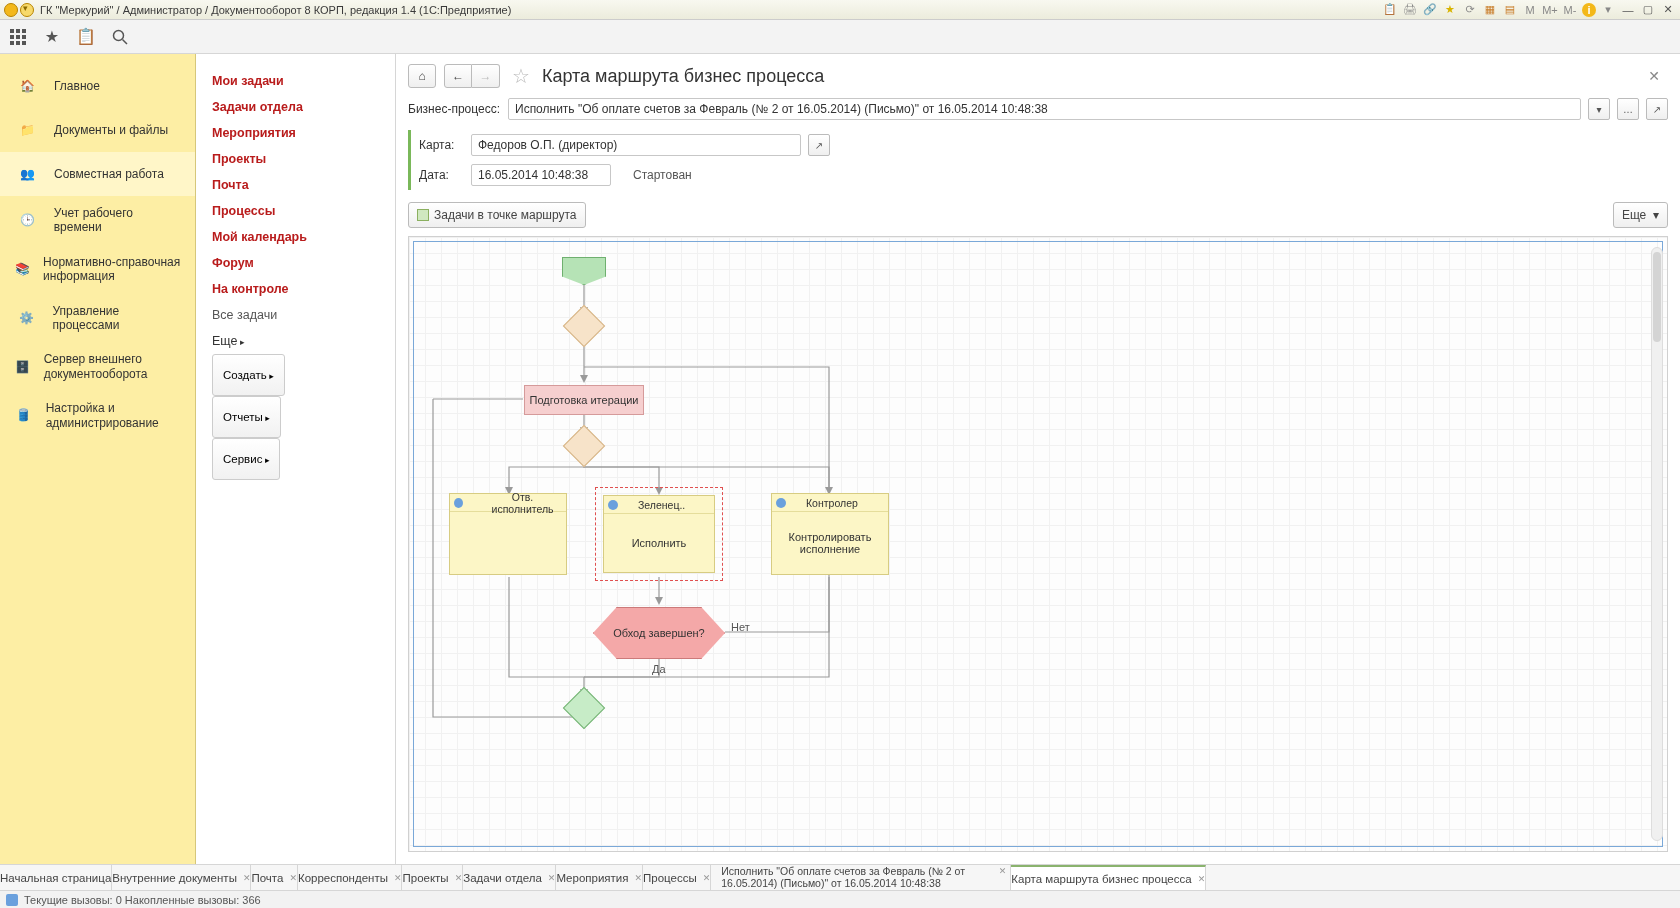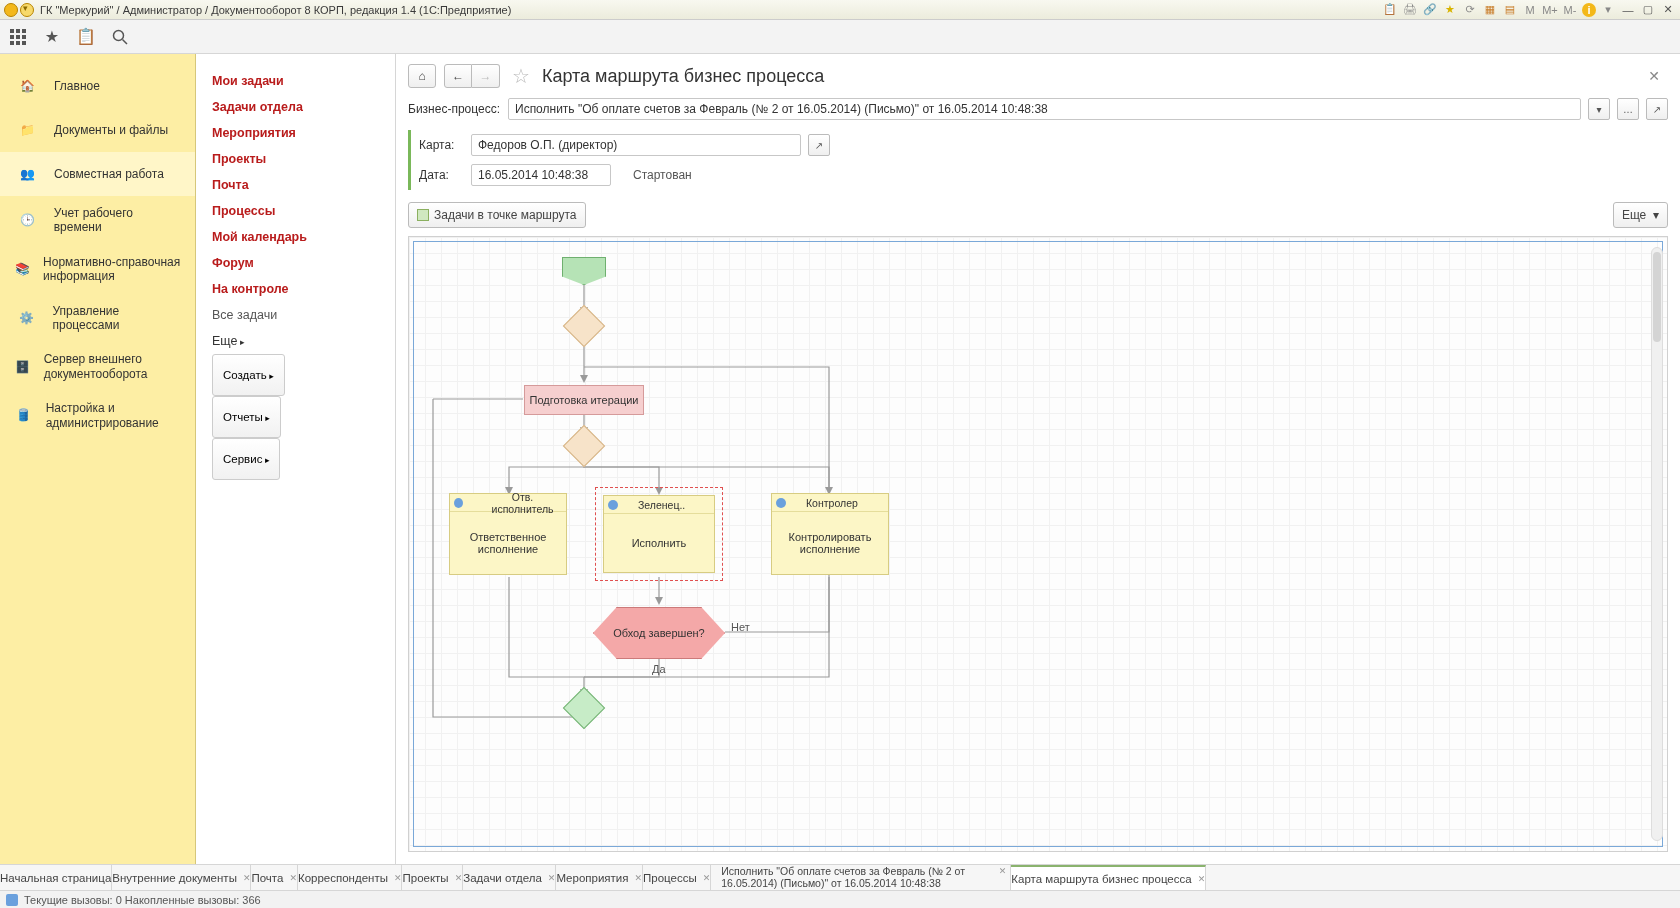--- a/index.html
+++ b/index.html
@@ -292,23 +292,20 @@
       <div class="node node-prep" style="left:115px; top:148px">
           <span>Подготовка итерации</span>
         </div>
       <div class="node node-xor" style="left:160px; top:194px"></div>
 
       <div class="node node-task" style="left:40px; top:256px; width:118px; height:82px">
         <div class="hdr">
             <span class="u-ico"></span>
             <span>Отв. исполнитель</span>
           </div>
-        <div class="body">
-            <span>Ответственное исполнение</span>
-          </div>
       </div>
 
       <div class="dashed-sel" style="left:186px; top:250px; width:128px; height:94px"></div>
       <div class="node node-task" style="left:194px; top:258px; width:112px; height:78px">
         <div class="hdr">
             <span class="u-ico"></span>
             <span>Зеленец..</span>
           </div>
         <div class="body">
             <span>Исполнить</span>

